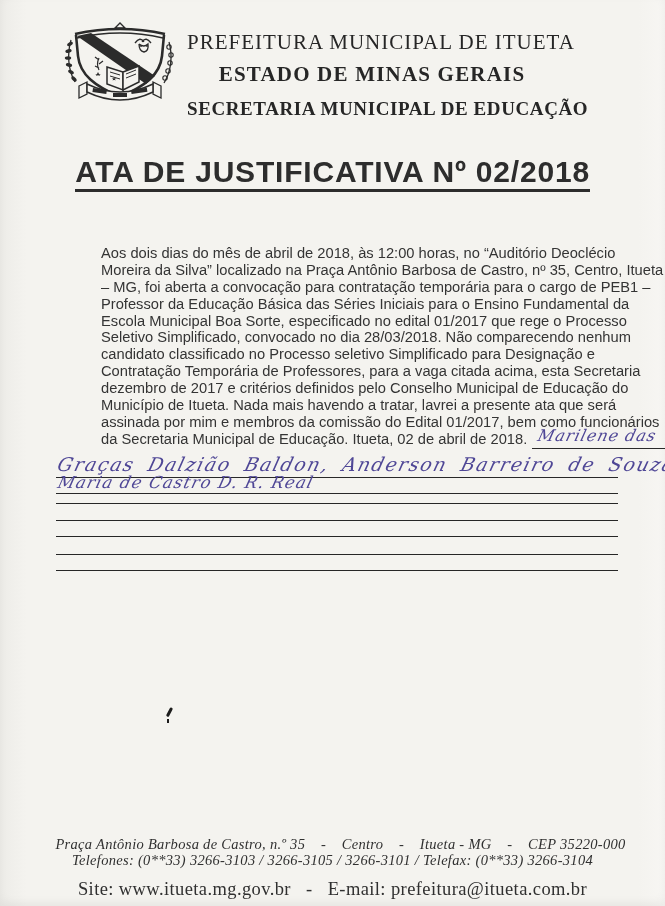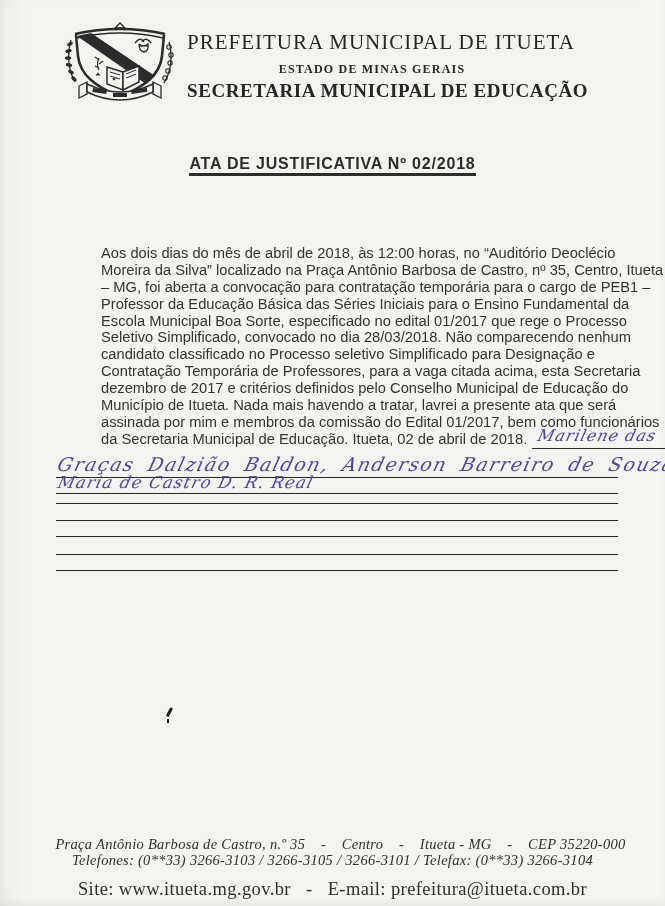--- a/index.html
+++ b/index.html
@@ -7,25 +7,25 @@
     position:relative; width:665px; height:906px; margin:0 auto;
     background:linear-gradient(90deg,#edece8 0%,#f4f3ef 4%,#f4f3ef 96%,#f7f6f3 100%);
     font-family:"Liberation Sans",sans-serif; color:#2e2e2e; overflow:hidden;
     box-shadow:inset 0 -4px 8px rgba(0,0,0,0.05);
   }
   
   .logo { position:absolute; left:63px; top:20px; width:114px; height:92px; }
   .org-block { position:absolute; left:187px; top:30px; width:370px; text-align:center;
                font-family:"Liberation Serif",serif; color:#262626; }
   .org1 { font-size:21px; letter-spacing:1px; white-space:nowrap; }
-  .org2 { font-size:12px; font-weight:bold; letter-spacing:1.2px; margin-top:7px; white-space:nowrap; }
-  .org3 { font-size:19px; font-weight:bold; letter-spacing:0.6px; margin-top:3px; white-space:nowrap;text-align:center; }
+  .org2 { font-size:21px; font-weight:bold; letter-spacing:1.2px; margin-top:7px; white-space:nowrap; }
+  .org3 { font-size:19px; font-weight:bold; letter-spacing:0.6px; margin-top:11px; white-space:nowrap;text-align:center; }
   
   .title { position:absolute; top:155px; left:0; width:100%; text-align:center; }
-  .title span { font-size:16px; font-weight:bold; letter-spacing:0.8px; color:#2d2d2d;
+  .title span { font-size:30px; font-weight:bold; letter-spacing:0.8px; color:#2d2d2d;
                 border-bottom:3px solid #2d2d2d; padding-bottom:1px; white-space:nowrap; }
   
   .body { position:absolute; left:57px; top:245px; width:568px; font-size:14.7px;
           line-height:16.9px; color:#343434;margin-left:44px; }
   .bline { white-space:nowrap; height:16.9px; overflow:visible; }
   .closing { display:flex; white-space:nowrap; height:17px; }
   .hw-slot { flex:1; border-bottom:1.6px solid #2a2a2a; margin-left:5px; position:relative; height:17px; }
   .hw { font-family:"DejaVu Serif",serif; font-style:italic; color:var(--ink,#4f4796);
         display:inline-block; transform:skewX(-14deg); white-space:nowrap; }
   .hw-slot .hw { position:absolute; left:6px; top:-3px; font-size:16px; letter-spacing:1px; }

